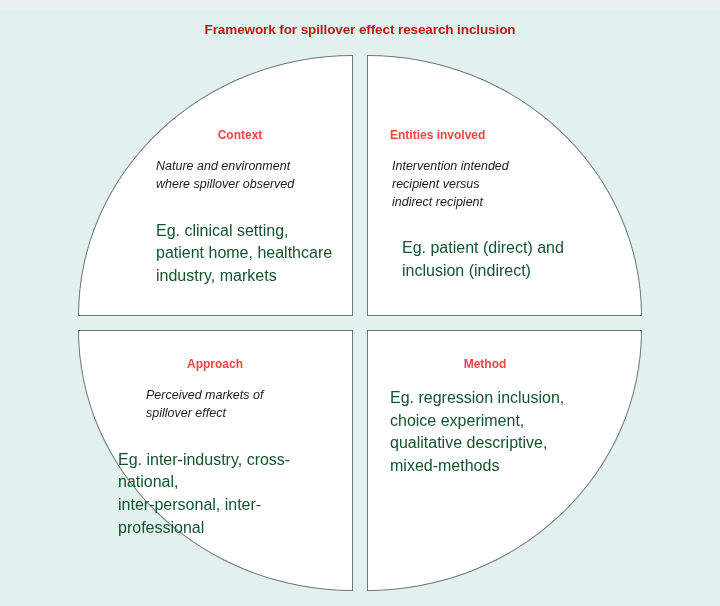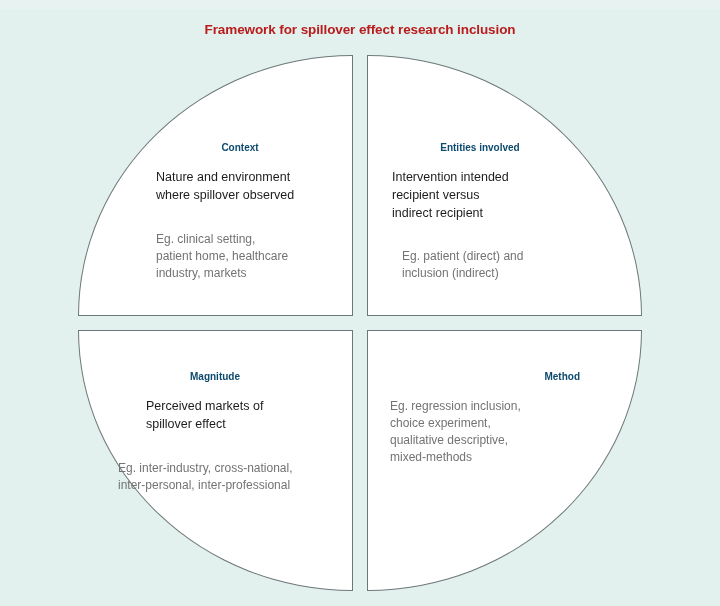--- a/index.html
+++ b/index.html
@@ -76,45 +76,46 @@
     position: absolute;
     box-sizing: border-box;
   }
   
   .q-tl .q-inner { right: 6px;  top: 72px;  width: 196px; text-align: left; }
   .q-tr .q-inner { left: 22px;  top: 72px;  width: 200px; text-align: left; }
   .q-bl .q-inner { right: 6px;  top: 26px;  width: 228px; text-align: left; }
   .q-br .q-inner { left: 22px;  top: 26px;  width: 208px; text-align: left; }
 
   .q-heading {
-    font-size: 10px;
+    font-size: 12px;
     font-weight: bold;
-    color: #0c4a6e;
-    margin: 14px 0 16px 0;
+    color: #ef4444;
+    margin: 0 0 16px 0;
   }
   .q-tl .q-heading { text-align: center; padding-right: 16px; }
-  .q-tr .q-heading { text-align: center; padding-right: 20px; }
+  .q-tr .q-heading { text-align: left; padding-right: 20px; }
   .q-bl .q-heading { text-align: center; padding-right: 34px; }
-  .q-br .q-heading { text-align: right; padding-right: 18px; }
+  .q-br .q-heading { text-align: center; padding-right: 18px; }
 
   .q-definition {
     font-size: 12.5px;
+    font-style: italic;
     color: #1c1c1c;
     line-height: 1.42;
     margin: 0 0 26px 0;
     white-space: pre-line;
   }
   .q-tl .q-definition { padding-left: 6px; }
   .q-tr .q-definition { padding-left: 2px; }
   .q-bl .q-definition { padding-left: 28px; }
   .q-br .q-definition { padding-left: 8px; }
 
   .q-examples {
-    font-size: 12px;
-    color: #737373;
+    font-size: 16px;
+    color: #14532d;
     line-height: 1.42;
     margin: 0;
     white-space: pre-line;
   }
   .q-tl .q-examples { padding-left: 6px; }
   .q-tr .q-examples { padding-left: 12px; }
   .q-bl .q-examples { padding-left: 0px; margin-top: 24px; }
   .q-br .q-examples { padding-left: 0px; }
 </style>
 </head>
@@ -145,21 +146,21 @@
         <div class="q-definition">Intervention intended
 recipient versus
 indirect recipient</div>
         <div class="q-examples">Eg. patient (direct) and
 inclusion (indirect)</div>
       </div>
     </div>
 
     <div class="quadrant q-bl">
       <div class="q-inner">
-        <div class="q-heading">Magnitude</div>
+        <div class="q-heading">Approach</div>
         <div class="q-definition">Perceived markets of
 spillover effect</div>
         <div class="q-examples">Eg. inter-industry, cross-national,
 inter-personal, inter-professional</div>
       </div>
     </div>
 
     <div class="quadrant q-br">
       <div class="q-inner">
         <div class="q-heading">Method</div>

